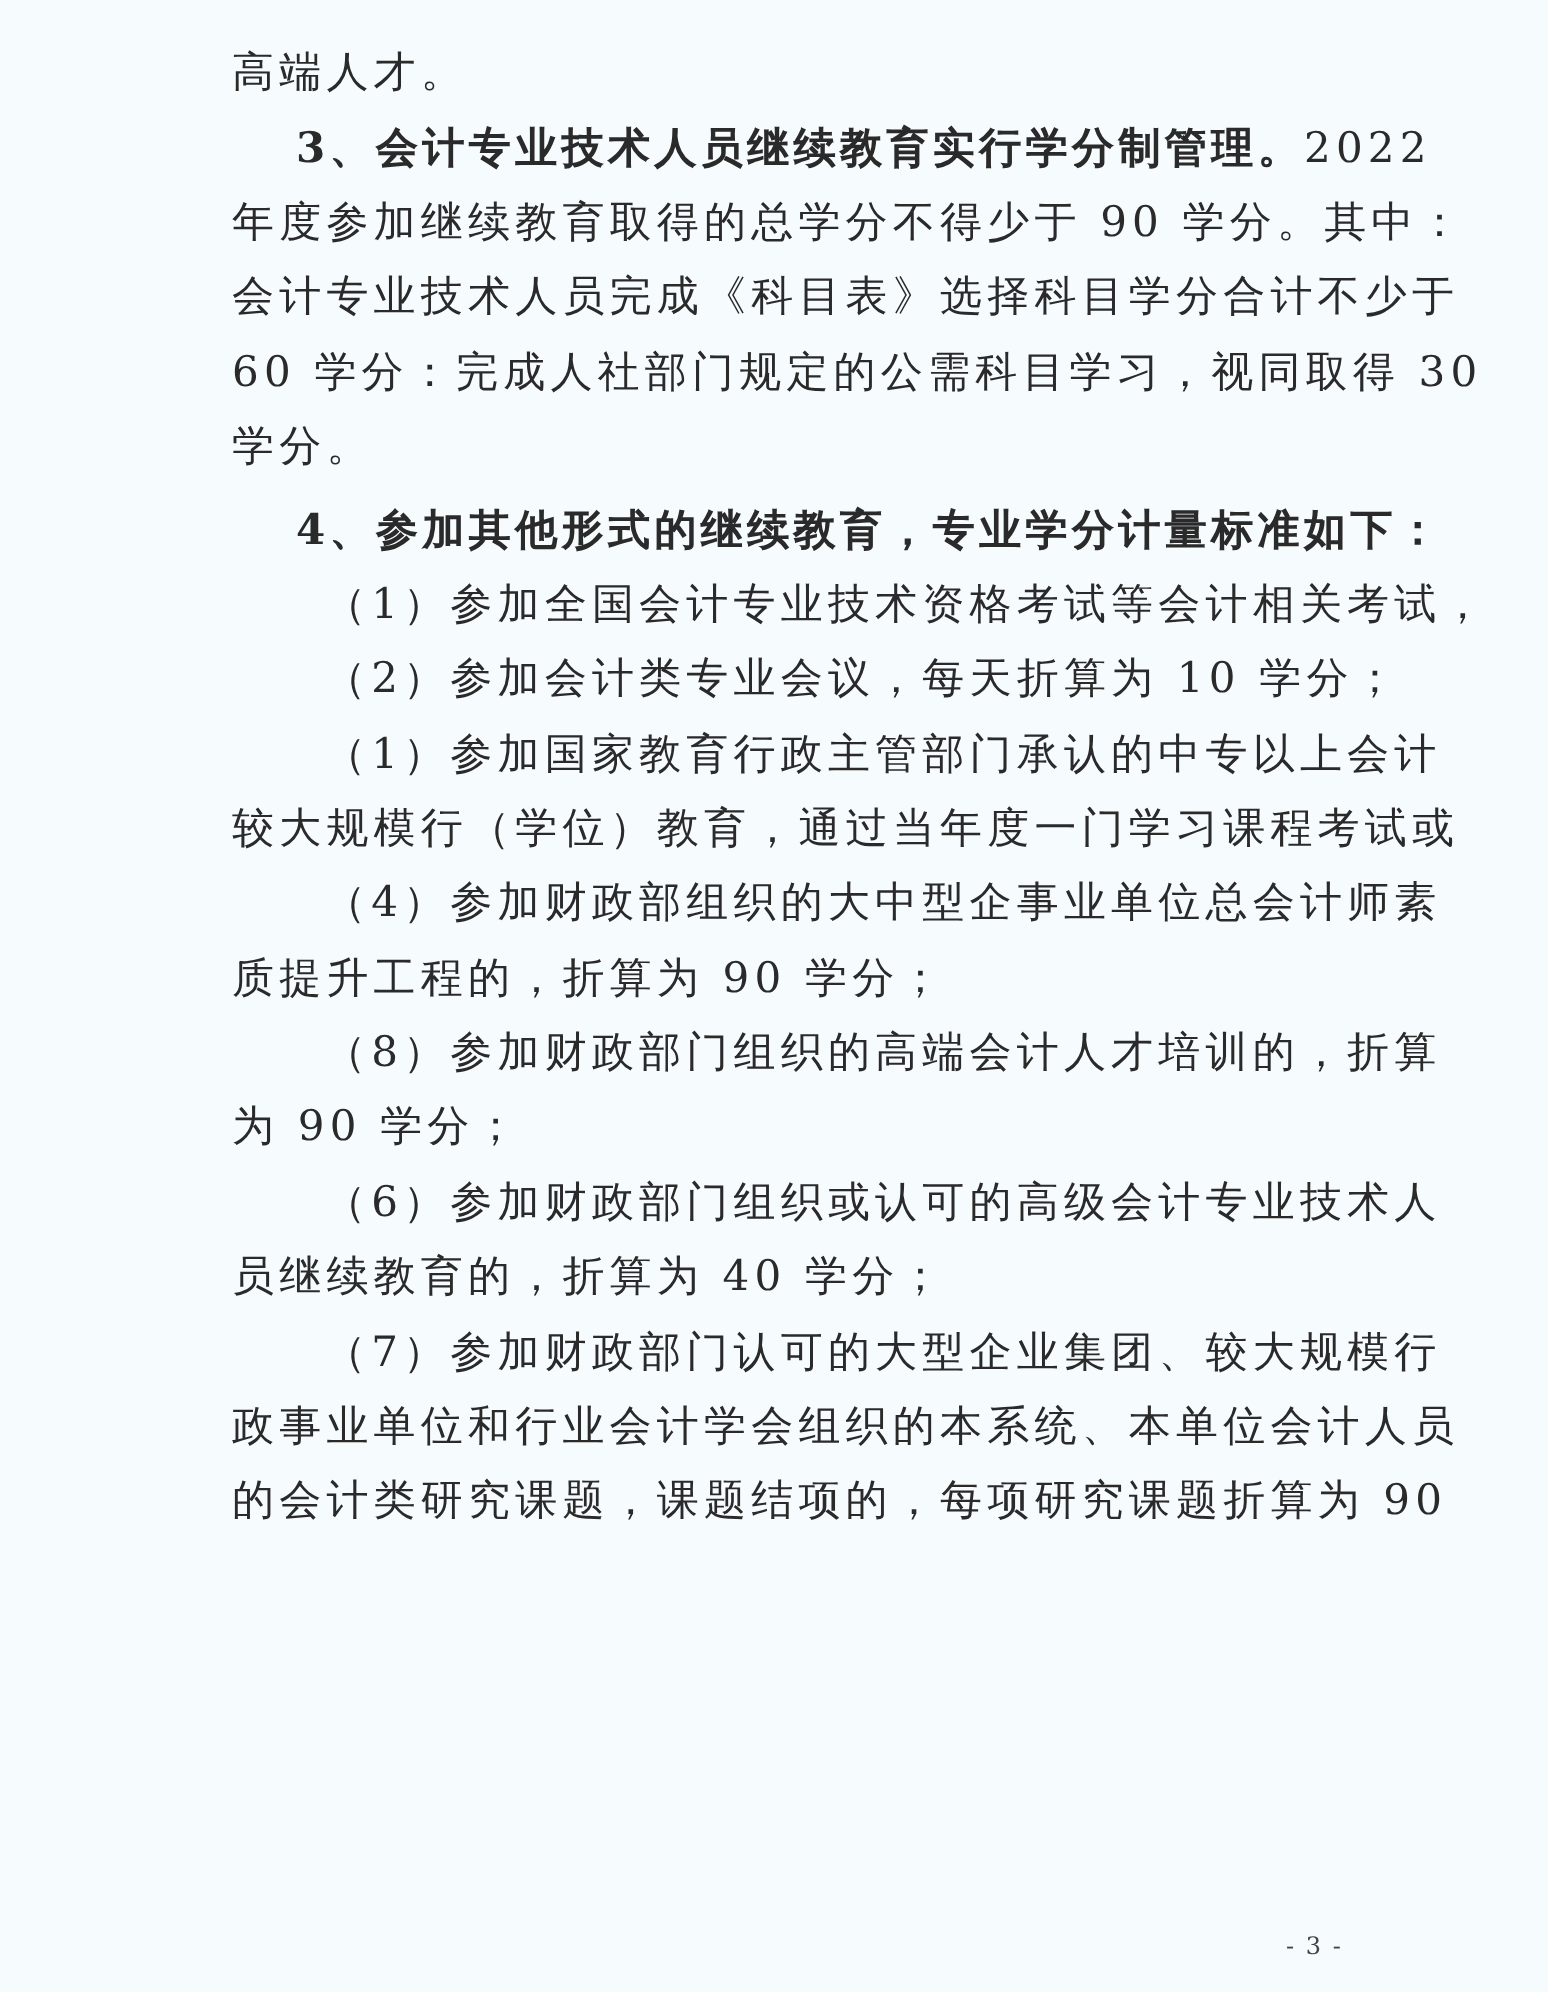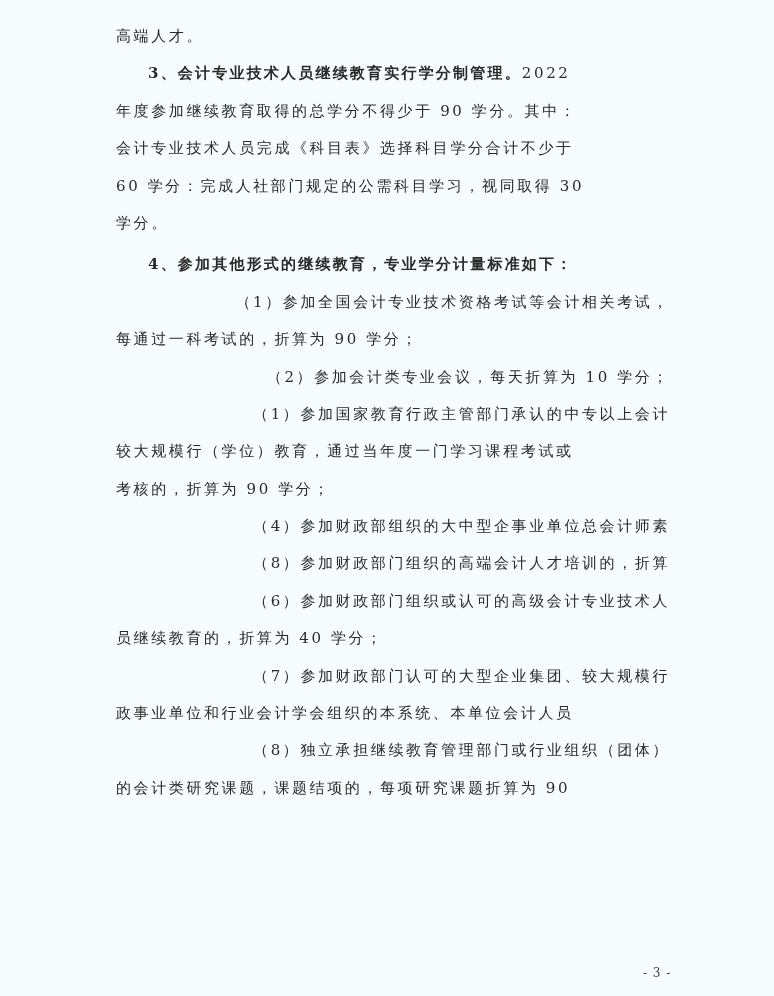--- a/index.html
+++ b/index.html
@@ -8,21 +8,21 @@
     background:#f6fbfd;
     font-family: "DejaVu Serif", "Liberation Serif", serif;
     color:#2a2a2a;
     position:relative;
   }
   .page {
     position:absolute; left:116px; top:18px; width:554px;
   }
   .line {
     height:37.4px; line-height:37.4px;
-    font-size:15px; letter-spacing:2.6px;
+    font-size:21px; letter-spacing:2.6px;
     white-space:nowrap;
   }
   .indent { padding-left:32px; }
   .indent2 { padding-left:46px;text-align:right; }
   .bold { font-weight:bold; letter-spacing:2.2px; }
   .gap { margin-top:4px; }
   .pagenum {
     position:absolute; left:643px; top:966px;
     font-size:12px; color:#444; letter-spacing:1px;
   }
@@ -34,28 +34,27 @@
   <div class="line">高端人才。</div>
   <div class="line indent">
     <span class="bold"><span>3、</span><span>会计专业技术人员继续教育实行学分制管理。</span></span><span>2022</span>
   </div>
   <div class="line">年度参加继续教育取得的总学分不得少于 90 学分。其中：</div>
   <div class="line">会计专业技术人员完成《科目表》选择科目学分合计不少于</div>
   <div class="line">60 学分：完成人社部门规定的公需科目学习，视同取得 30</div>
   <div class="line">学分。</div>
   <div class="line indent bold gap">4、参加其他形式的继续教育，专业学分计量标准如下：</div>
   <div class="line indent2">（1）参加全国会计专业技术资格考试等会计相关考试，</div>
-  <div class="line">每通过一科考试的，折算为 90 学分；</div>
   <div class="line indent2">（2）参加会计类专业会议，每天折算为 10 学分；</div>
   <div class="line indent2">（1）参加国家教育行政主管部门承认的中专以上会计</div>
   <div class="line">较大规模行（学位）教育，通过当年度一门学习课程考试或</div>
-  <div class="line">考核的，折算为 90 学分；</div>
   <div class="line indent2">（4）参加财政部组织的大中型企事业单位总会计师素</div>
+  <div class="line">质提升工程的，折算为 90 学分；</div>
   <div class="line indent2">（8）参加财政部门组织的高端会计人才培训的，折算</div>
+  <div class="line">为 90 学分；</div>
   <div class="line indent2">（6）参加财政部门组织或认可的高级会计专业技术人</div>
   <div class="line">员继续教育的，折算为 40 学分；</div>
   <div class="line indent2">（7）参加财政部门认可的大型企业集团、较大规模行</div>
   <div class="line">政事业单位和行业会计学会组织的本系统、本单位会计人员</div>
-  <div class="line indent2">（8）独立承担继续教育管理部门或行业组织（团体）</div>
   <div class="line">的会计类研究课题，课题结项的，每项研究课题折算为 90</div>
 </div>
 
 <div class="pagenum">- 3 -</div>
 
 </body></html>

